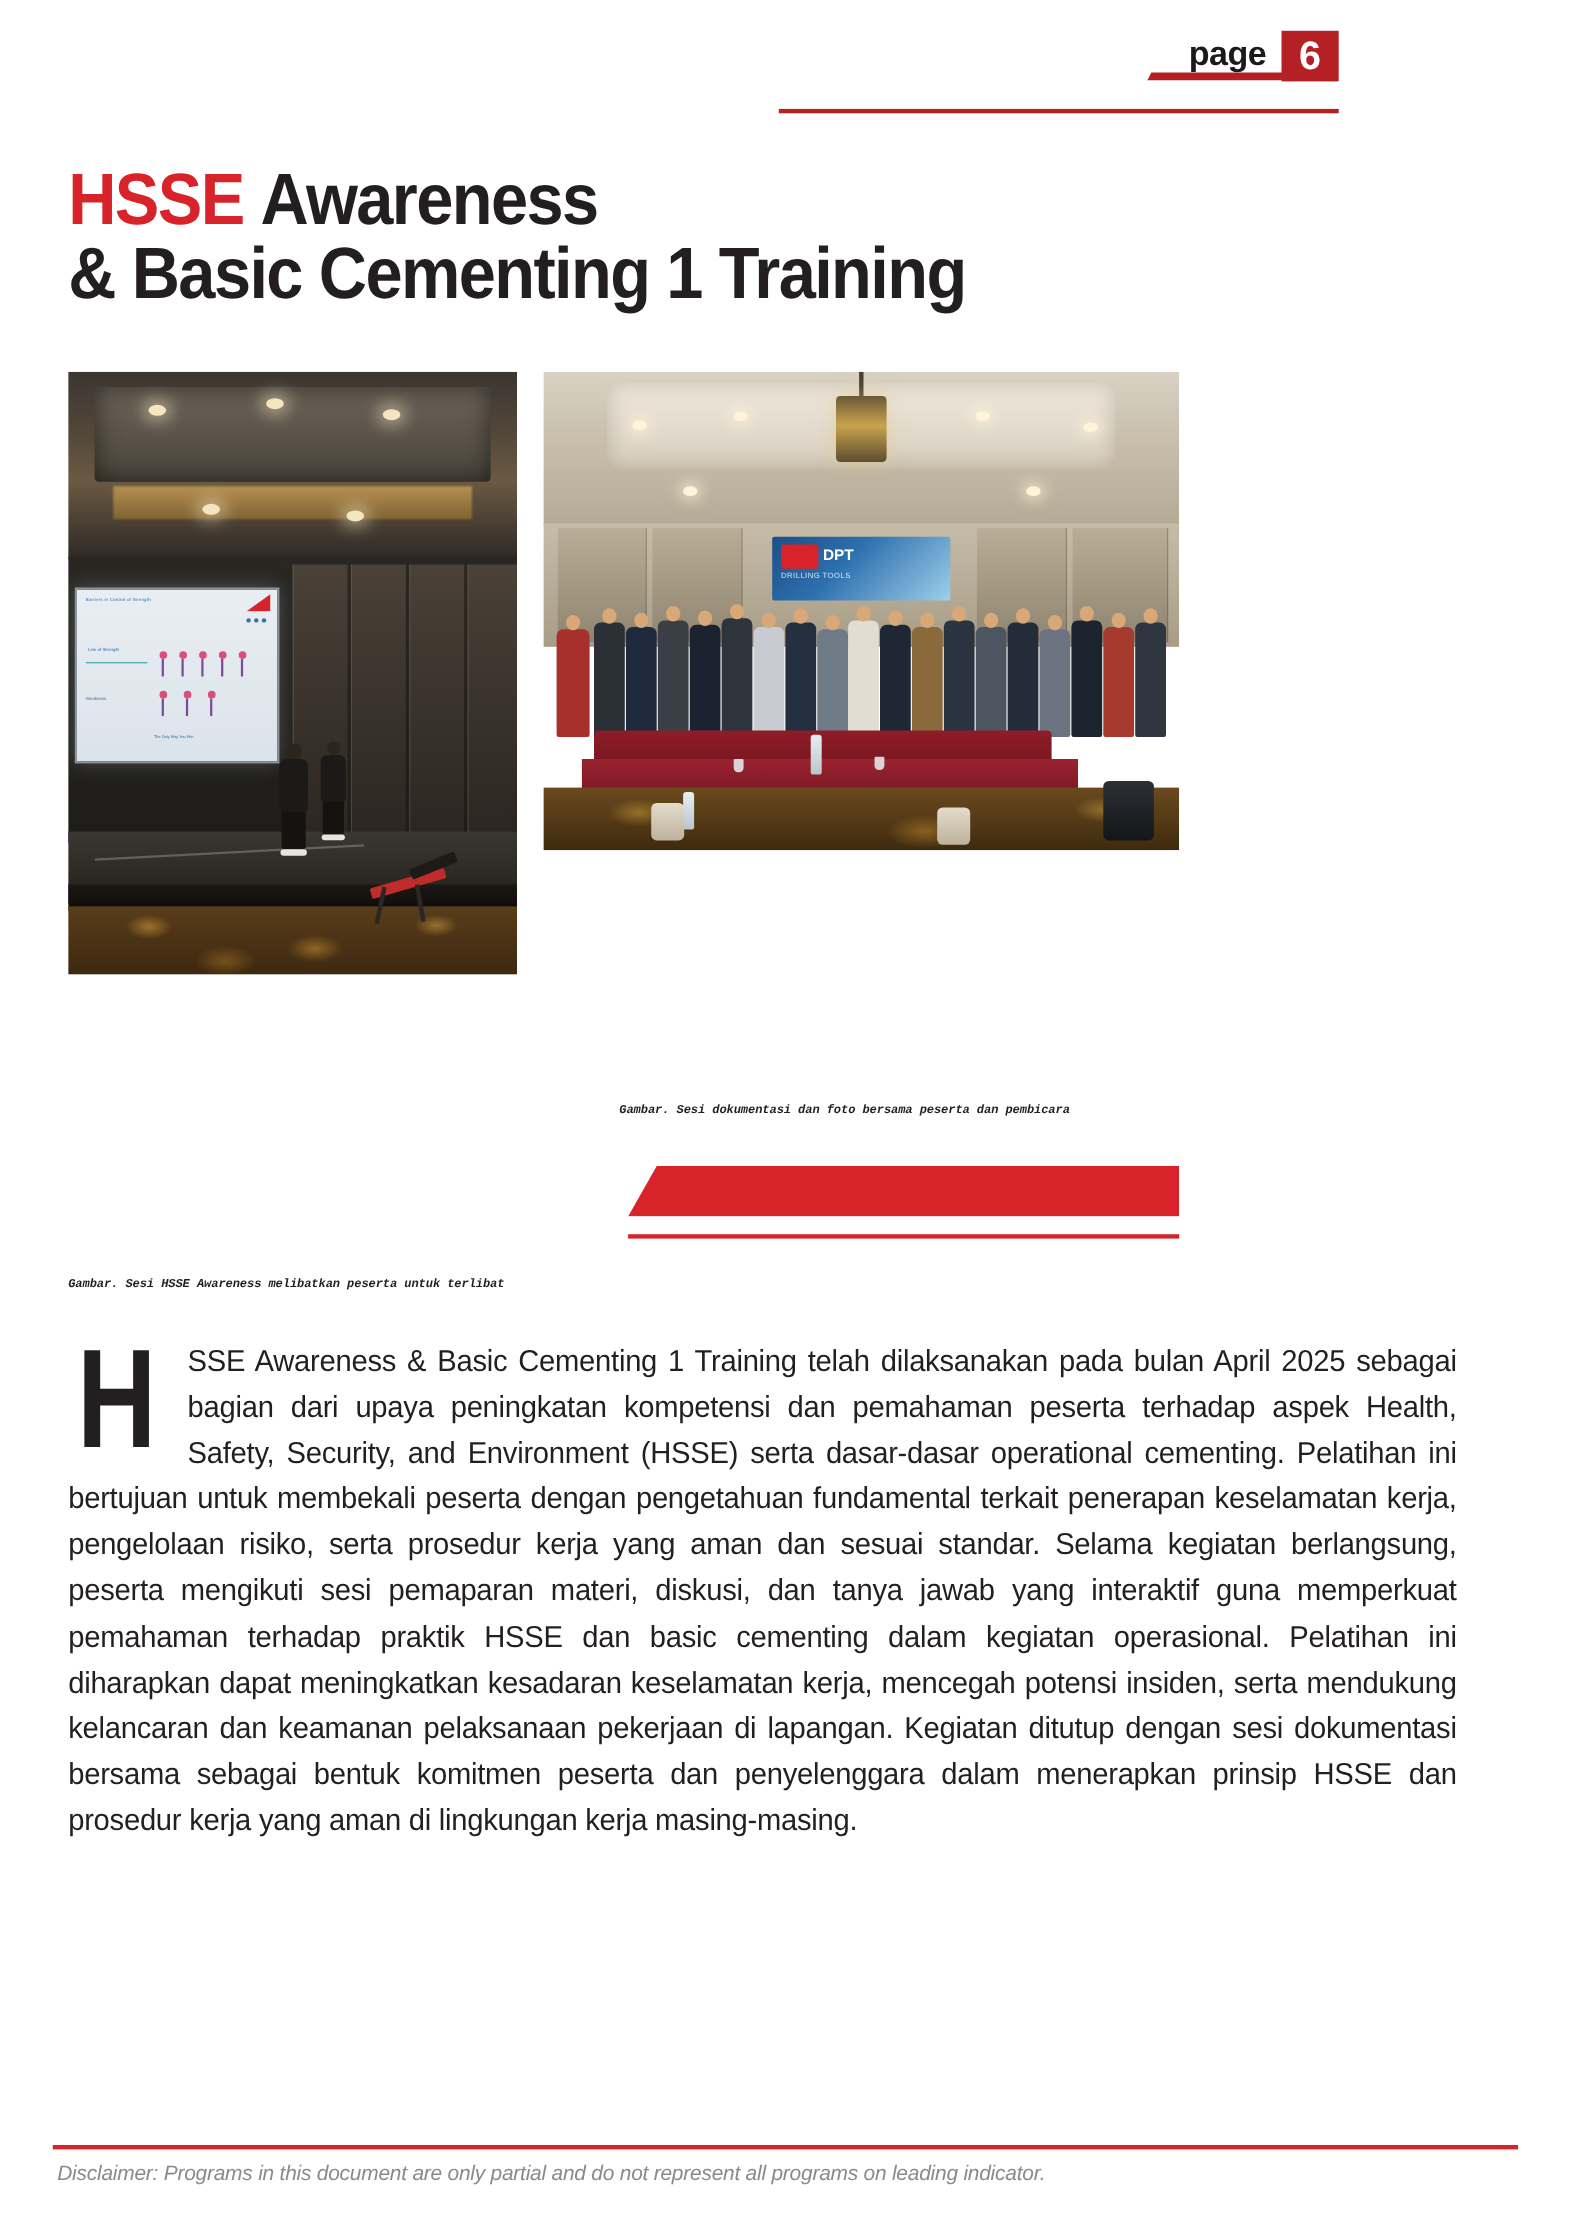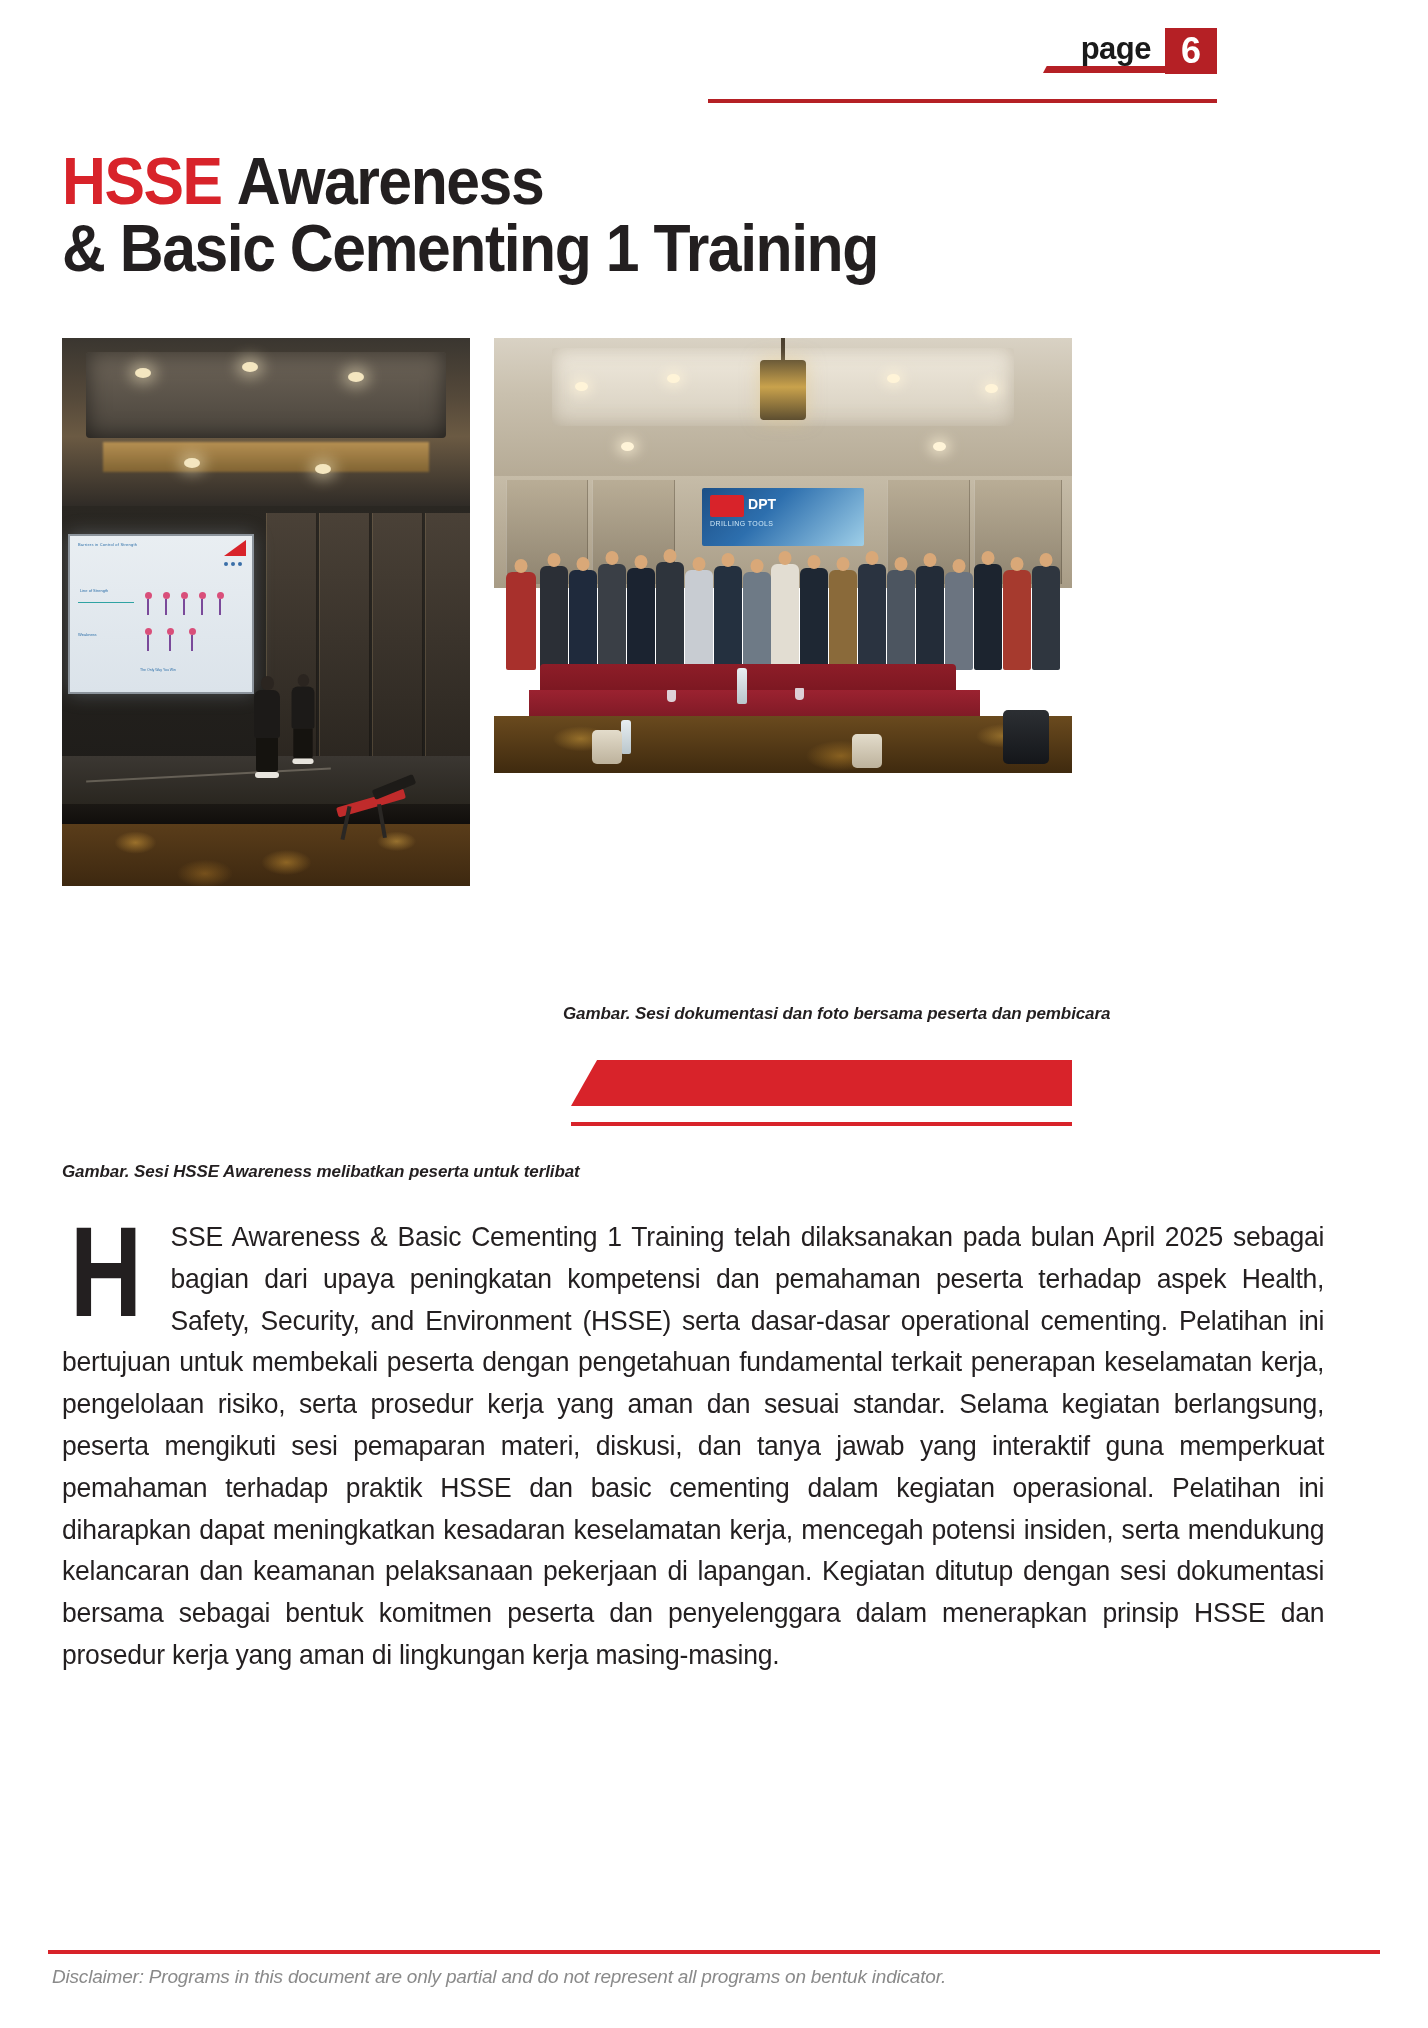--- a/index.html
+++ b/index.html
@@ -262,24 +262,24 @@
       linear-gradient(180deg,#6a4a1e 0%, #3f2a0f 100%);
   }
   .p2-bottle { position:absolute; width:10px; background:linear-gradient(180deg,#e8eef1,#b9c6cc); border-radius:3px 3px 2px 2px; }
   .p2-glass { position:absolute; width:9px; height:12px; background:rgba(235,240,245,.85); border-radius:1px 1px 4px 4px; }
   .p2-stool { position:absolute; width:30px; height:34px; background:linear-gradient(180deg,#e3dccb,#bdb29c); border-radius:5px; }
   .p2-bag { position:absolute; width:46px; height:54px; background:linear-gradient(180deg,#2c2f33,#14161a); border-radius:5px; }
 
   
   .caption {
     position: absolute;
-    font-family: Liberation Sans, sans-serif;
+    font-family: Liberation Mono, monospace;
     font-style: italic;
     font-weight: bold;
-    font-size: 17px;
+    font-size: 11px;
     color: #231f20;
     letter-spacing: -0.1px;
     white-space: nowrap;
   }
   .caption-2 { left: 563px; top: 1004px; }
   .caption-1 { left: 62px; top: 1162px; text-align: center; }
 
   
   .arrow-block {
     position: absolute;
@@ -561,13 +561,13 @@
 
 <div class="arrow-block"></div>
 <div class="arrow-rule"></div>
 
 <div class="body-wrap">
   <span class="dropcap">H</span>
   <div class="body-text">SSE Awareness &amp; Basic Cementing 1 Training telah dilaksanakan pada bulan April 2025 sebagai bagian dari upaya peningkatan kompetensi dan pemahaman peserta terhadap aspek Health, Safety, Security, and Environment (HSSE) serta dasar-dasar operational cementing. Pelatihan ini bertujuan untuk membekali peserta dengan pengetahuan fundamental terkait penerapan keselamatan kerja, pengelolaan risiko, serta prosedur kerja yang aman dan sesuai standar. Selama kegiatan berlangsung, peserta mengikuti sesi pemaparan materi, diskusi, dan tanya jawab yang interaktif guna memperkuat pemahaman terhadap praktik HSSE dan basic cementing dalam kegiatan operasional. Pelatihan ini diharapkan dapat meningkatkan kesadaran keselamatan kerja, mencegah potensi insiden, serta mendukung kelancaran dan keamanan pelaksanaan pekerjaan di lapangan. Kegiatan ditutup dengan sesi dokumentasi bersama sebagai bentuk komitmen peserta dan penyelenggara dalam menerapkan prinsip HSSE dan prosedur kerja yang aman di lingkungan kerja masing-masing.</div>
 </div>
 
 <div class="footer-rule"></div>
-<div class="footer-text">Disclaimer: Programs in this document are only partial and do not represent all programs on bentuk indicator.</div>
+<div class="footer-text">Disclaimer: Programs in this document are only partial and do not represent all programs on leading indicator.</div>
 
 </body></html>

